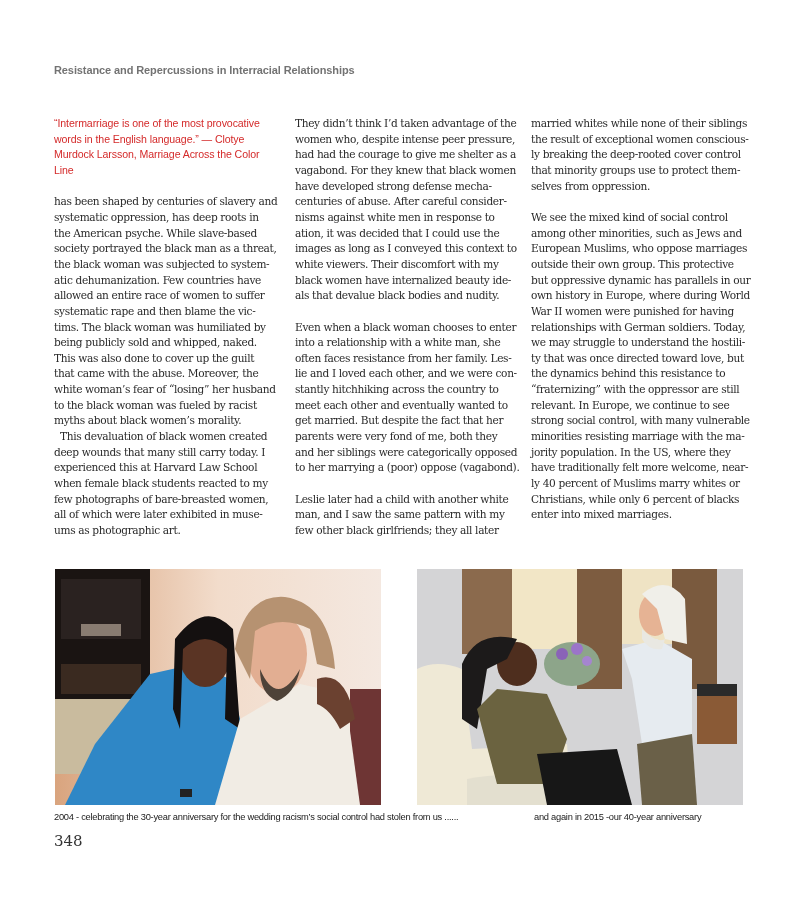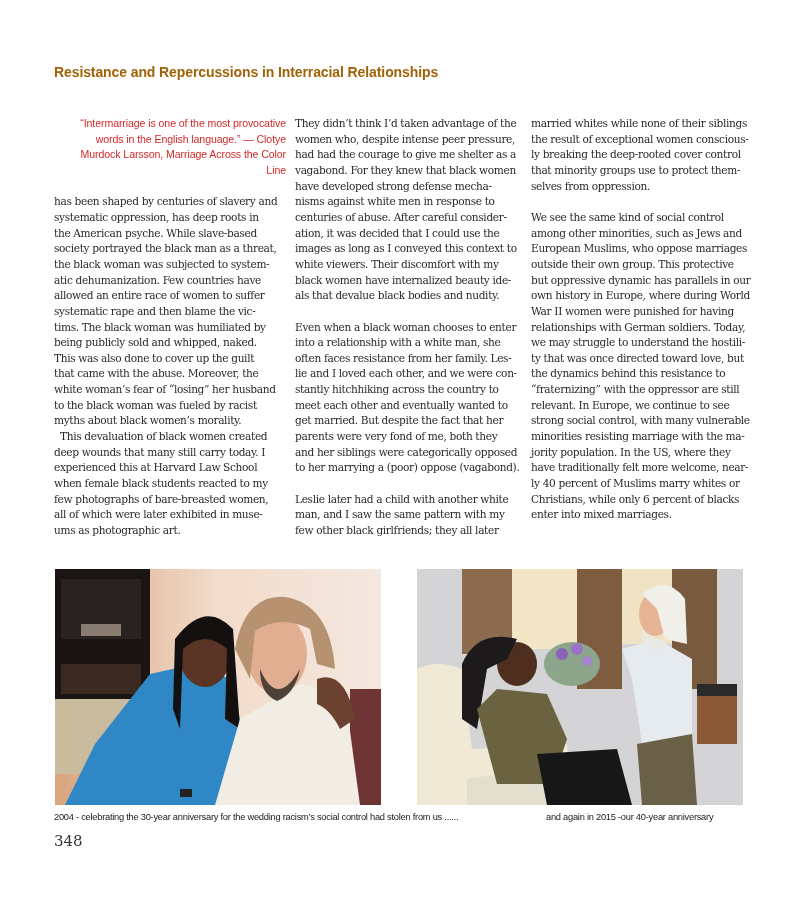--- a/index.html
+++ b/index.html
@@ -1,50 +1,49 @@
 <!DOCTYPE html>
 <html><head>
 <meta charset="utf-8">
 <style>
   html, body { margin:0; padding:0; background:#ffffff; }
   body { width:805px; height:900px; position:relative; overflow:hidden; }
   .title {
     position:absolute; left:54px; top:64px;
     font-family:"Liberation Sans", sans-serif; font-weight:bold;
-    font-size:14px; color:#a16207; letter-spacing:-0.1px; white-space:nowrap;
+    font-size:11px; color:#737373; letter-spacing:-0.1px; white-space:nowrap;
   }
   .col {
     position:absolute; top:116px; width:232px;
     font-family:"DejaVu Serif", serif; font-size:10.6px; line-height:15.65px;
     color:#2a2a2a; letter-spacing:-0.35px;
   }
   .col1 { left:54px; }
   .col2 { left:295px; }
   .col3 { left:531px; }
   .line { display:block; white-space:nowrap; }
   .indent { padding-left:6px; }
   .gap { display:block; height:15.65px; }
   .quote {
     font-family:"Liberation Sans", sans-serif; color:#d42a2a; font-size:10.6px;
     letter-spacing:-0.1px;
-    text-align:right;
   }
   .photo {
     position:absolute; top:569px; width:326px; height:236px; overflow:hidden;
   }
   .photo1 { left:55px; background:#efe3d6; }
   .photo2 { left:417px; background:#d9d6d2; }
   .photo svg { display:block; width:100%; height:100%; }
   .caption {
     position:absolute; top:812px;
     font-family:"Liberation Sans", sans-serif; font-size:9.3px; color:#1a1a1a;
     white-space:nowrap; letter-spacing:-0.25px;
   }
   .cap1 { left:54px;text-align:center; }
-  .cap2 { left:534px;margin-left:12px; }
+  .cap2 { left:534px; }
   .pageno {
     position:absolute; left:54px; top:832px;
     font-family:"DejaVu Serif", serif; font-size:15px; color:#333;
   }
 </style>
 </head>
 <body>
 
 <div class="title">Resistance and Repercussions in Interracial Relationships</div>
 
@@ -84,22 +83,22 @@
     </div>
 </div>
 
 <div class="col col2">
   <div id="c2p1">
       <span class="line">They didn’t think I’d taken advantage of the</span>
       <span class="line">women who, despite intense peer pressure,</span>
       <span class="line">had had the courage to give me shelter as a</span>
       <span class="line">vagabond. For they knew that black women</span>
       <span class="line">have developed strong defense mecha-</span>
+      <span class="line">centuries of abuse. After careful consider-</span>
       <span class="line">nisms against white men in response to</span>
-      <span class="line">centuries of abuse. After careful consider-</span>
       <span class="line">ation, it was decided that I could use the</span>
       <span class="line">images as long as I conveyed this context to</span>
       <span class="line">white viewers. Their discomfort with my</span>
       <span class="line">black women have internalized beauty ide-</span>
       <span class="line">als that devalue black bodies and nudity.</span>
     </div>
   <span class="gap"></span>
   <div id="c2p2">
       <span class="line">Even when a black woman chooses to enter</span>
       <span class="line">into a relationship with a white man, she</span>
@@ -123,21 +122,21 @@
 <div class="col col3">
   <div id="c3p1">
       <span class="line">married whites while none of their siblings</span>
       <span class="line">the result of exceptional women conscious-</span>
       <span class="line">ly breaking the deep-rooted cover control</span>
       <span class="line">that minority groups use to protect them-</span>
       <span class="line">selves from oppression.</span>
     </div>
   <span class="gap"></span>
   <div id="c3p2">
-      <span class="line">We see the same kind of social control</span>
+      <span class="line">We see the mixed kind of social control</span>
       <span class="line">among other minorities, such as Jews and</span>
       <span class="line">European Muslims, who oppose marriages</span>
       <span class="line">outside their own group. This protective</span>
       <span class="line">but oppressive dynamic has parallels in our</span>
       <span class="line">own history in Europe, where during World</span>
       <span class="line">War II women were punished for having</span>
       <span class="line">relationships with German soldiers. Today,</span>
       <span class="line">we may struggle to understand the hostili-</span>
       <span class="line">ty that was once directed toward love, but</span>
       <span class="line">the dynamics behind this resistance to</span>

